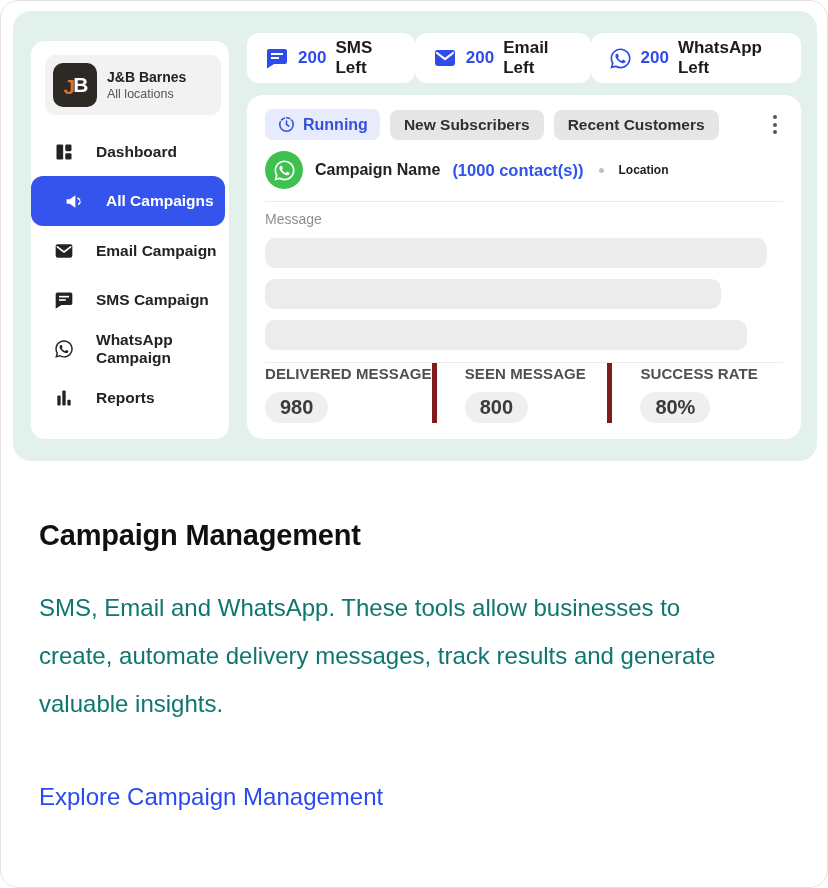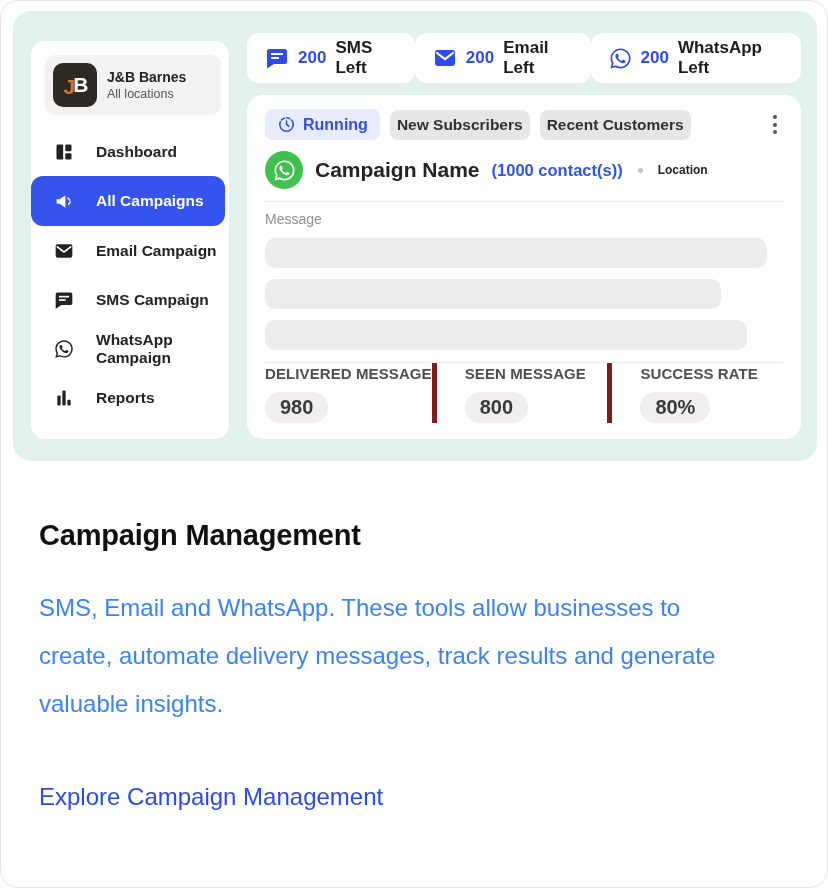--- a/index.html
+++ b/index.html
@@ -33,21 +33,21 @@
   .org-loc  { font-size:12.5px; color:#555; margin-top:2px; }
   .nav { margin-top:12px; }
   .nav-item {
     display:flex; align-items:center; gap:21px; height:49px;
     font-size:15.5px; font-weight:bold; color:#232323; padding-left:8px;
     cursor:default;
   }
   .nav-item .nicon { width:22px; height:22px; flex:0 0 auto; display:flex; align-items:center; justify-content:center; }
   .nav-item.active {
     background:#3554ee; color:#fff; border-radius:12px;
-    margin-left:-14px; margin-right:-6px; padding-left:22px; height:50px;
+    margin-left:-14px; margin-right:-6px; padding-left:32px; height:50px;
   }
   
   .pills {
     position:absolute; left:234px; top:22px; width:554px;
     display:flex; justify-content:space-between;
   }
   .pill {
     background:#fff; border-radius:12px; height:50px; display:flex;
     align-items:center; gap:9px; padding:16px 18px;
   }
@@ -57,52 +57,52 @@
   .panel {
     position:absolute; left:234px; top:84px; width:554px; height:344px;
     background:#fff; border-radius:16px; padding:14px 18px;
   }
   .badge-row { display:flex; align-items:center; gap:10px; }
   .run-badge {
     display:flex; align-items:center; gap:7px; background:#e7ebfb;
     border-radius:8px; padding:6px 12px; color:#3350e2; font-weight:bold; font-size:16px;
   }
   .chip {
-    background:#e6e6e6; border-radius:8px; padding:6px 7px;
+    background:#e6e6e6; border-radius:8px; padding:6px 14px;
     font-size:15.5px; font-weight:bold; color:#303030;
   }
   .kebab { margin-left:auto; display:flex; flex-direction:column; gap:3.5px; padding:4px 6px; cursor:pointer; }
   .kebab span { width:4px; height:4px; border-radius:50%; background:#555; }
   .camp-row { display:flex; align-items:center; gap:12px; margin-top:11px; }
   .wa-circle {
     width:38px; height:38px; border-radius:50%; background:#3ec14e;
     display:flex; align-items:center; justify-content:center; flex:0 0 auto;
   }
-  .camp-name { font-size:21px; font-weight:bold; color:#222; }
+  .camp-name { font-size:16px; font-weight:bold; color:#222; }
   .camp-contacts { font-size:16.5px; font-weight:600; color:#2f54e8; }
   .sep-dot { width:5px; height:5px; border-radius:50%; background:#c2c2c2; margin:0 3px; }
   .camp-loc { font-size:12px; font-weight:bold; color:#222; }
   .hr { height:1px; background:#ececec; margin-top:12px; }
   .msg-label { margin-top:9px; font-size:14px; color:#8f8f8f; }
   .bar { height:30px; border-radius:10px; background:#ececec; margin-top:11px; }
   .bar.b1 { width:97%; }
   .bar.b2 { width:88%; }
   .bar.b3 { width:93%; }
   .stats { display:flex; margin-top:0; }
   .stat { flex:1 1 0; padding-top:2px; }
   .stat + .stat { border-left:5px solid #7f1d1d; padding-left:28px; }
   .stat-label { font-size:15px; font-weight:bold; color:#4f4f4f; letter-spacing:0.1px; white-space:nowrap; overflow:hidden; }
   .stat-pill {
     display:inline-block; margin-top:10px; background:#f0eeee; border-radius:16px;
     padding:4px 15px; font-size:20px; font-weight:600; color:#3a3a3a;
   }
   
   .content { position:absolute; left:38px; top:518px; width:740px; }
   .title { font-size:29px; font-weight:bold; color:#101010; letter-spacing:-0.2px; }
-  .desc { margin-top:32px; width:705px; font-size:24px; line-height:48px; color:#3b82f6; }
+  .desc { margin-top:32px; width:705px; font-size:24px; line-height:48px; color:#0f766e; }
   .explore-link {
     display:inline-block; margin-top:55px; font-size:24px; font-weight:500;
     color:#2b49ef; text-decoration:none; cursor:pointer;
   }
   svg { display:block; }
 </style>
 </head>
 <body>
 
 <div class="card">

